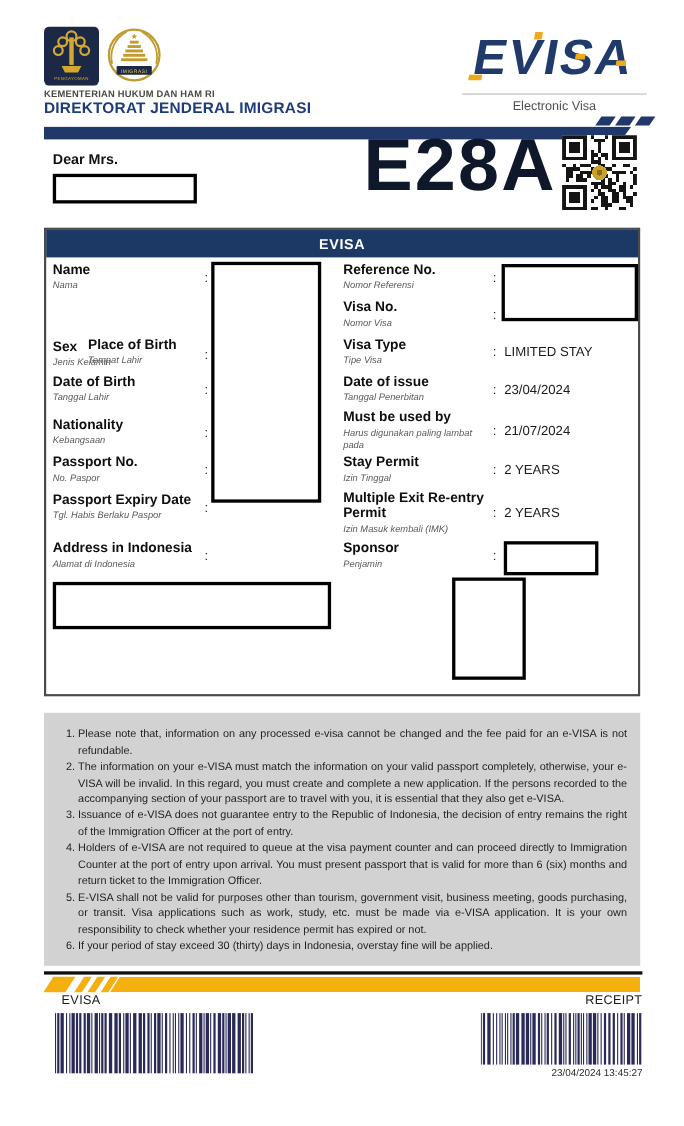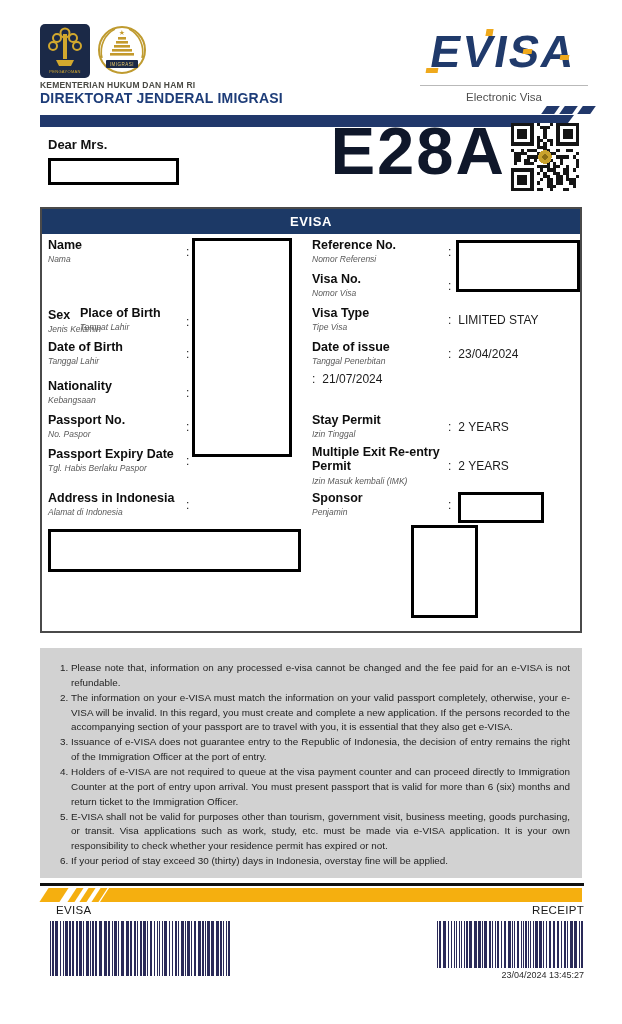--- a/index.html
+++ b/index.html
@@ -350,20 +350,24 @@
   </div>
   <div class="frow rrow r3">
     <div class="lblcol">
         <div class="lbl">Date of issue</div>
       <div class="sub">Tanggal Penerbitan</div>
       </div>
     <span class="colon">:</span>
     <span class="val">23/04/2024</span>
   </div>
   <div class="frow rrow r4">
+    <div class="lblcol">
+        <div class="lbl">Must be used by</div>
+      <div class="sub">Harus digunakan paling lambat pada</div>
+      </div>
     <span class="colon">:</span>
     <span class="val">21/07/2024</span>
   </div>
   <div class="frow rrow r5">
     <div class="lblcol">
         <div class="lbl">Stay Permit</div>
       <div class="sub">Izin Tinggal</div>
       </div>
     <span class="colon">:</span>
     <span class="val">2 YEARS</span>

